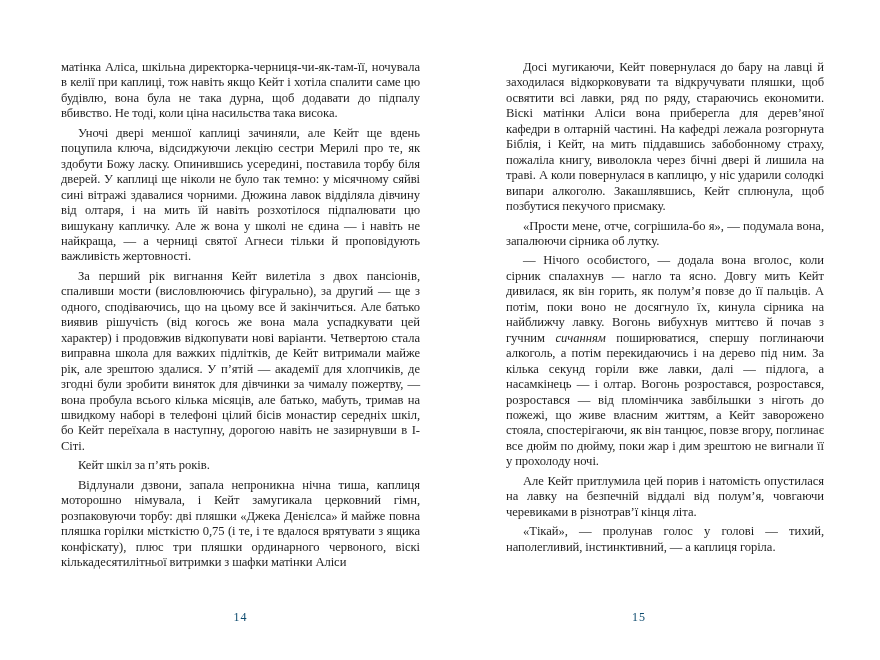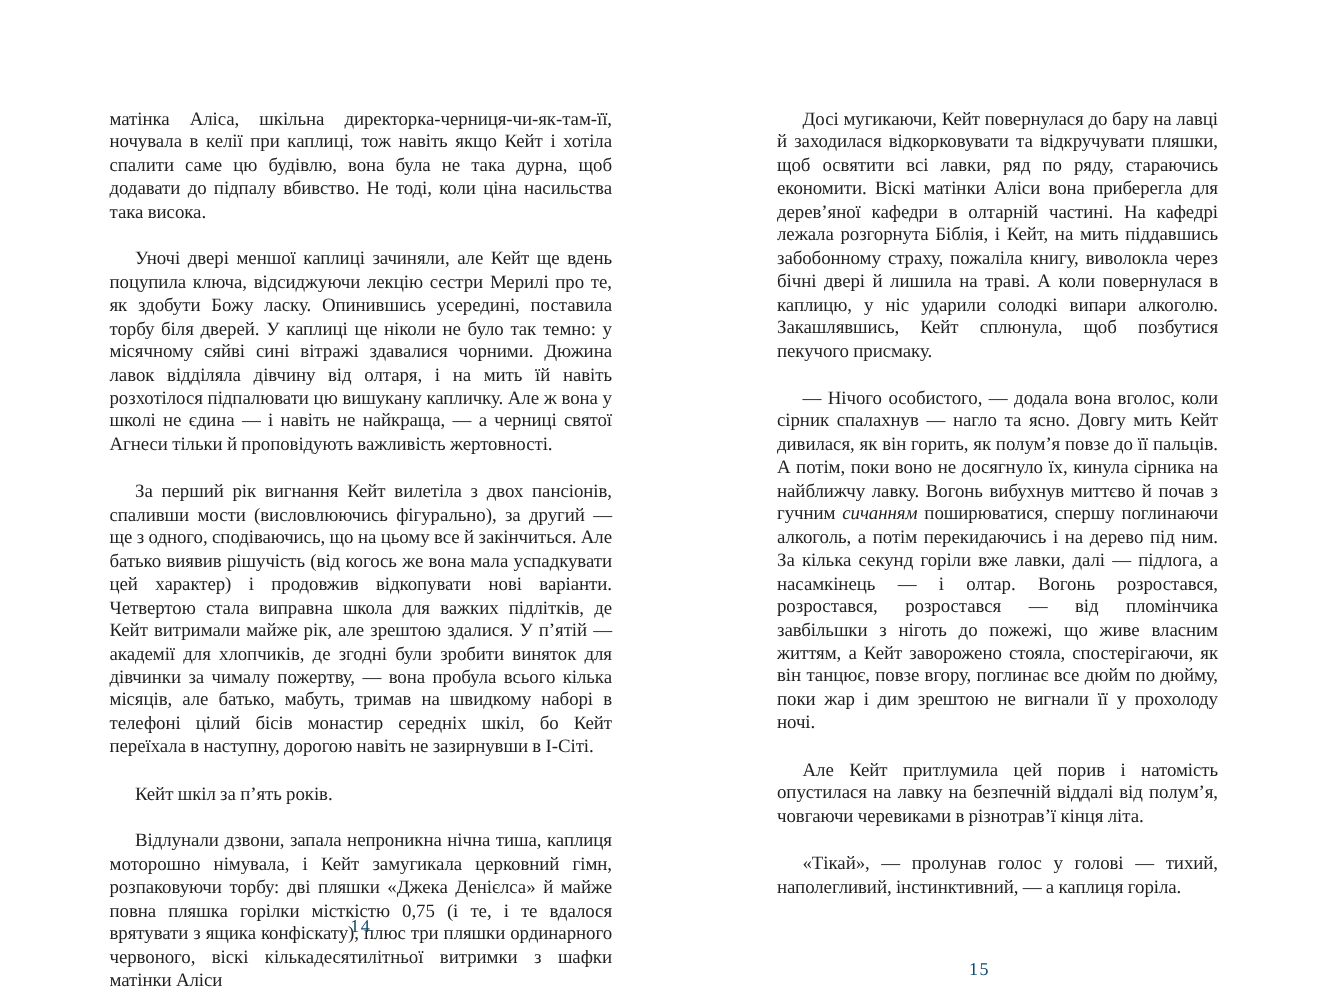--- a/index.html
+++ b/index.html
@@ -29,44 +29,43 @@
   }
   .page-left .page-text {
     left: 57px;
     width: 367px;
   }
   .page-right .page-text {
     left: 502px;
     width: 326px;
   }
   .page-text p {
-    margin: 16px;
+    margin: 4px;
     padding: 0;
   }
   .page-text p.indent {
     text-indent: 17px;
   }
   .page-text em {
   }
   .page-number {
     position: absolute;
     top: 610px;
     font-size: 12px;
     letter-spacing: 1px;
     color: #0c4a6e;
     text-align: center;
   }
   .page-number.num-left {
     left: 57px;
     width: 367px;
   }
   .page-number.num-right {
-    left: 490px;
+    left: 476px;
     width: 326px;
-    margin-top: 29px;
   }
 </style>
 </head>
 <body>
 
 <div class="book-spread">
 
   <div class="page page-left">
     <div class="page-text">
       <p>матінка Аліса, шкільна директорка-черниця-чи-як-там-її, ночувала в келії при каплиці, тож навіть якщо Кейт і хотіла спалити саме цю будівлю, вона була не така дурна, щоб додавати до підпалу вбивство. Не тоді, коли ціна насильства така висока.</p>
@@ -74,20 +73,21 @@
       <p class="indent">За перший рік вигнання Кейт вилетіла з двох пансіонів, спаливши мости (висловлюючись фігурально), за другий — ще з одного, сподіваючись, що на цьому все й закінчиться. Але батько виявив рішучість (від когось же вона мала успадкувати цей характер) і продовжив відкопувати нові варіанти. Четвертою стала виправна школа для важких підлітків, де Кейт витримали майже рік, але зрештою здалися. У п’ятій — академії для хлопчиків, де згодні були зробити виняток для дівчинки за чималу пожертву, — вона пробула всього кілька місяців, але батько, мабуть, тримав на швидкому наборі в телефоні цілий бісів монастир середніх шкіл, бо Кейт переїхала в наступну, дорогою навіть не зазирнувши в І-Сіті.</p>
       <p class="indent">Кейт шкіл за п’ять років.</p>
       <p class="indent">Відлунали дзвони, запала непроникна нічна тиша, каплиця моторошно німувала, і Кейт замугикала церковний гімн, розпаковуючи торбу: дві пляшки «Джека Денієлса» й майже повна пляшка горілки місткістю 0,75 (і те, і те вдалося врятувати з ящика конфіскату), плюс три пляшки ординарного червоного, віскі кількадесятилітньої витримки з шафки матінки Аліси</p>
     </div>
     <div class="page-number num-left">14</div>
   </div>
 
   <div class="page page-right">
     <div class="page-text">
       <p class="indent">Досі мугикаючи, Кейт повернулася до бару на лавці й заходилася відкорковувати та відкручувати пляшки, щоб освятити всі лавки, ряд по ряду, стараючись економити. Віскі матінки Аліси вона приберегла для дерев’яної кафедри в олтарній частині. На кафедрі лежала розгорнута Біблія, і Кейт, на мить піддавшись забобонному страху, пожаліла книгу, виволокла через бічні двері й лишила на траві. А коли повернулася в каплицю, у ніс ударили солодкі випари алкоголю. Закашлявшись, Кейт сплюнула, щоб позбутися пекучого присмаку.</p>
+      <p class="indent">«Прости мене, отче, согрішила-бо я», — подумала вона, запалюючи сірника об лутку.</p>
       <p class="indent"><span>— Нічого особистого, — додала вона вголос, коли сірник спалахнув — нагло та ясно. Довгу мить Кейт дивилася, як він горить, як полум’я повзе до її пальців. А потім, поки воно не досягнуло їх, кинула сірника на найближчу лавку. Вогонь вибухнув миттєво й почав з гучним </span><em>сичанням</em><span> поширюватися, спершу поглинаючи алкоголь, а потім перекидаючись і на дерево під ним. За кілька секунд горіли вже лавки, далі — підлога, а насамкінець — і олтар. Вогонь розростався, розростався, розростався — від пломінчика завбільшки з ніготь до пожежі, що живе власним життям, а Кейт заворожено стояла, спостерігаючи, як він танцює, повзе вгору, поглинає все дюйм по дюйму, поки жар і дим зрештою не вигнали її у прохолоду ночі.</span></p>
       <p class="indent">Але Кейт притлумила цей порив і натомість опустилася на лавку на безпечній віддалі від полум’я, човгаючи черевиками в різнотрав’ї кінця літа.</p>
       <p class="indent">«Тікай», — пролунав голос у голові — тихий, наполегливий, інстинктивний, — а каплиця горіла.</p>
     </div>
     <div class="page-number num-right">15</div>
   </div>
 
 </div>
 
 </body></html>

